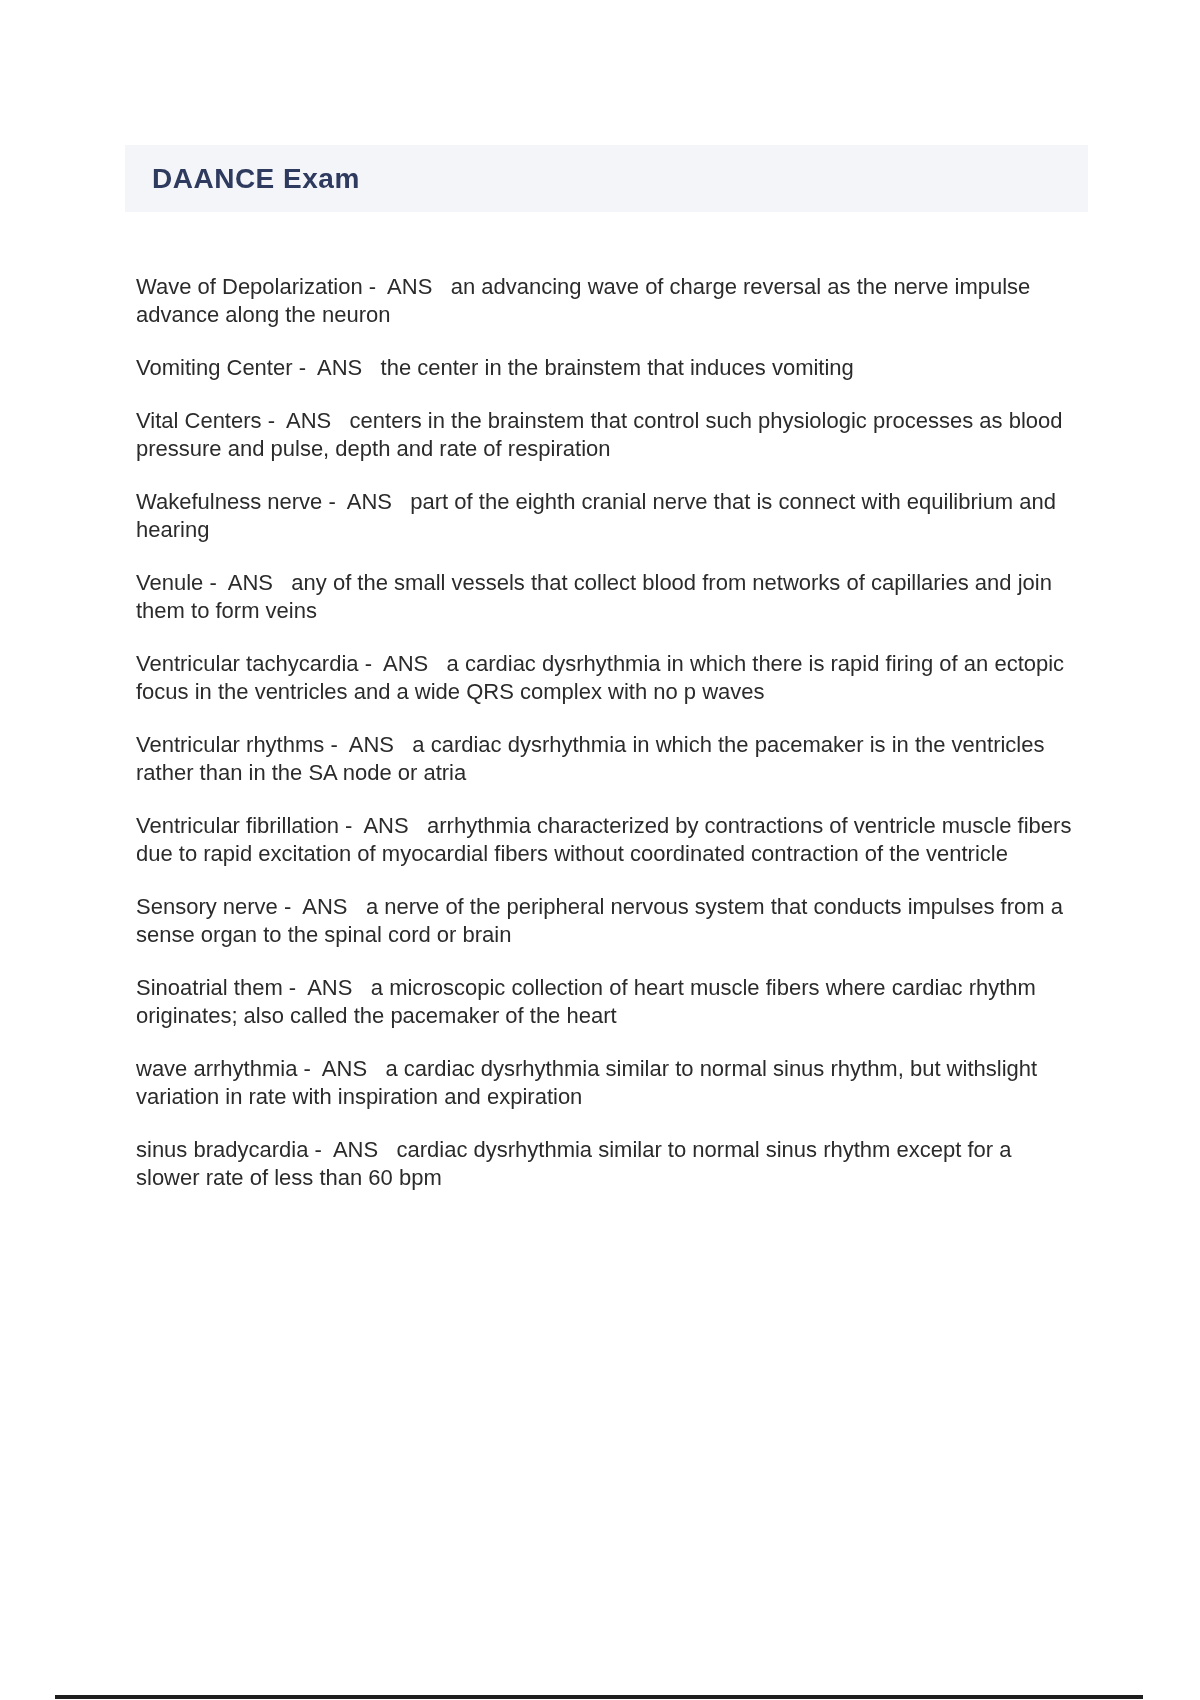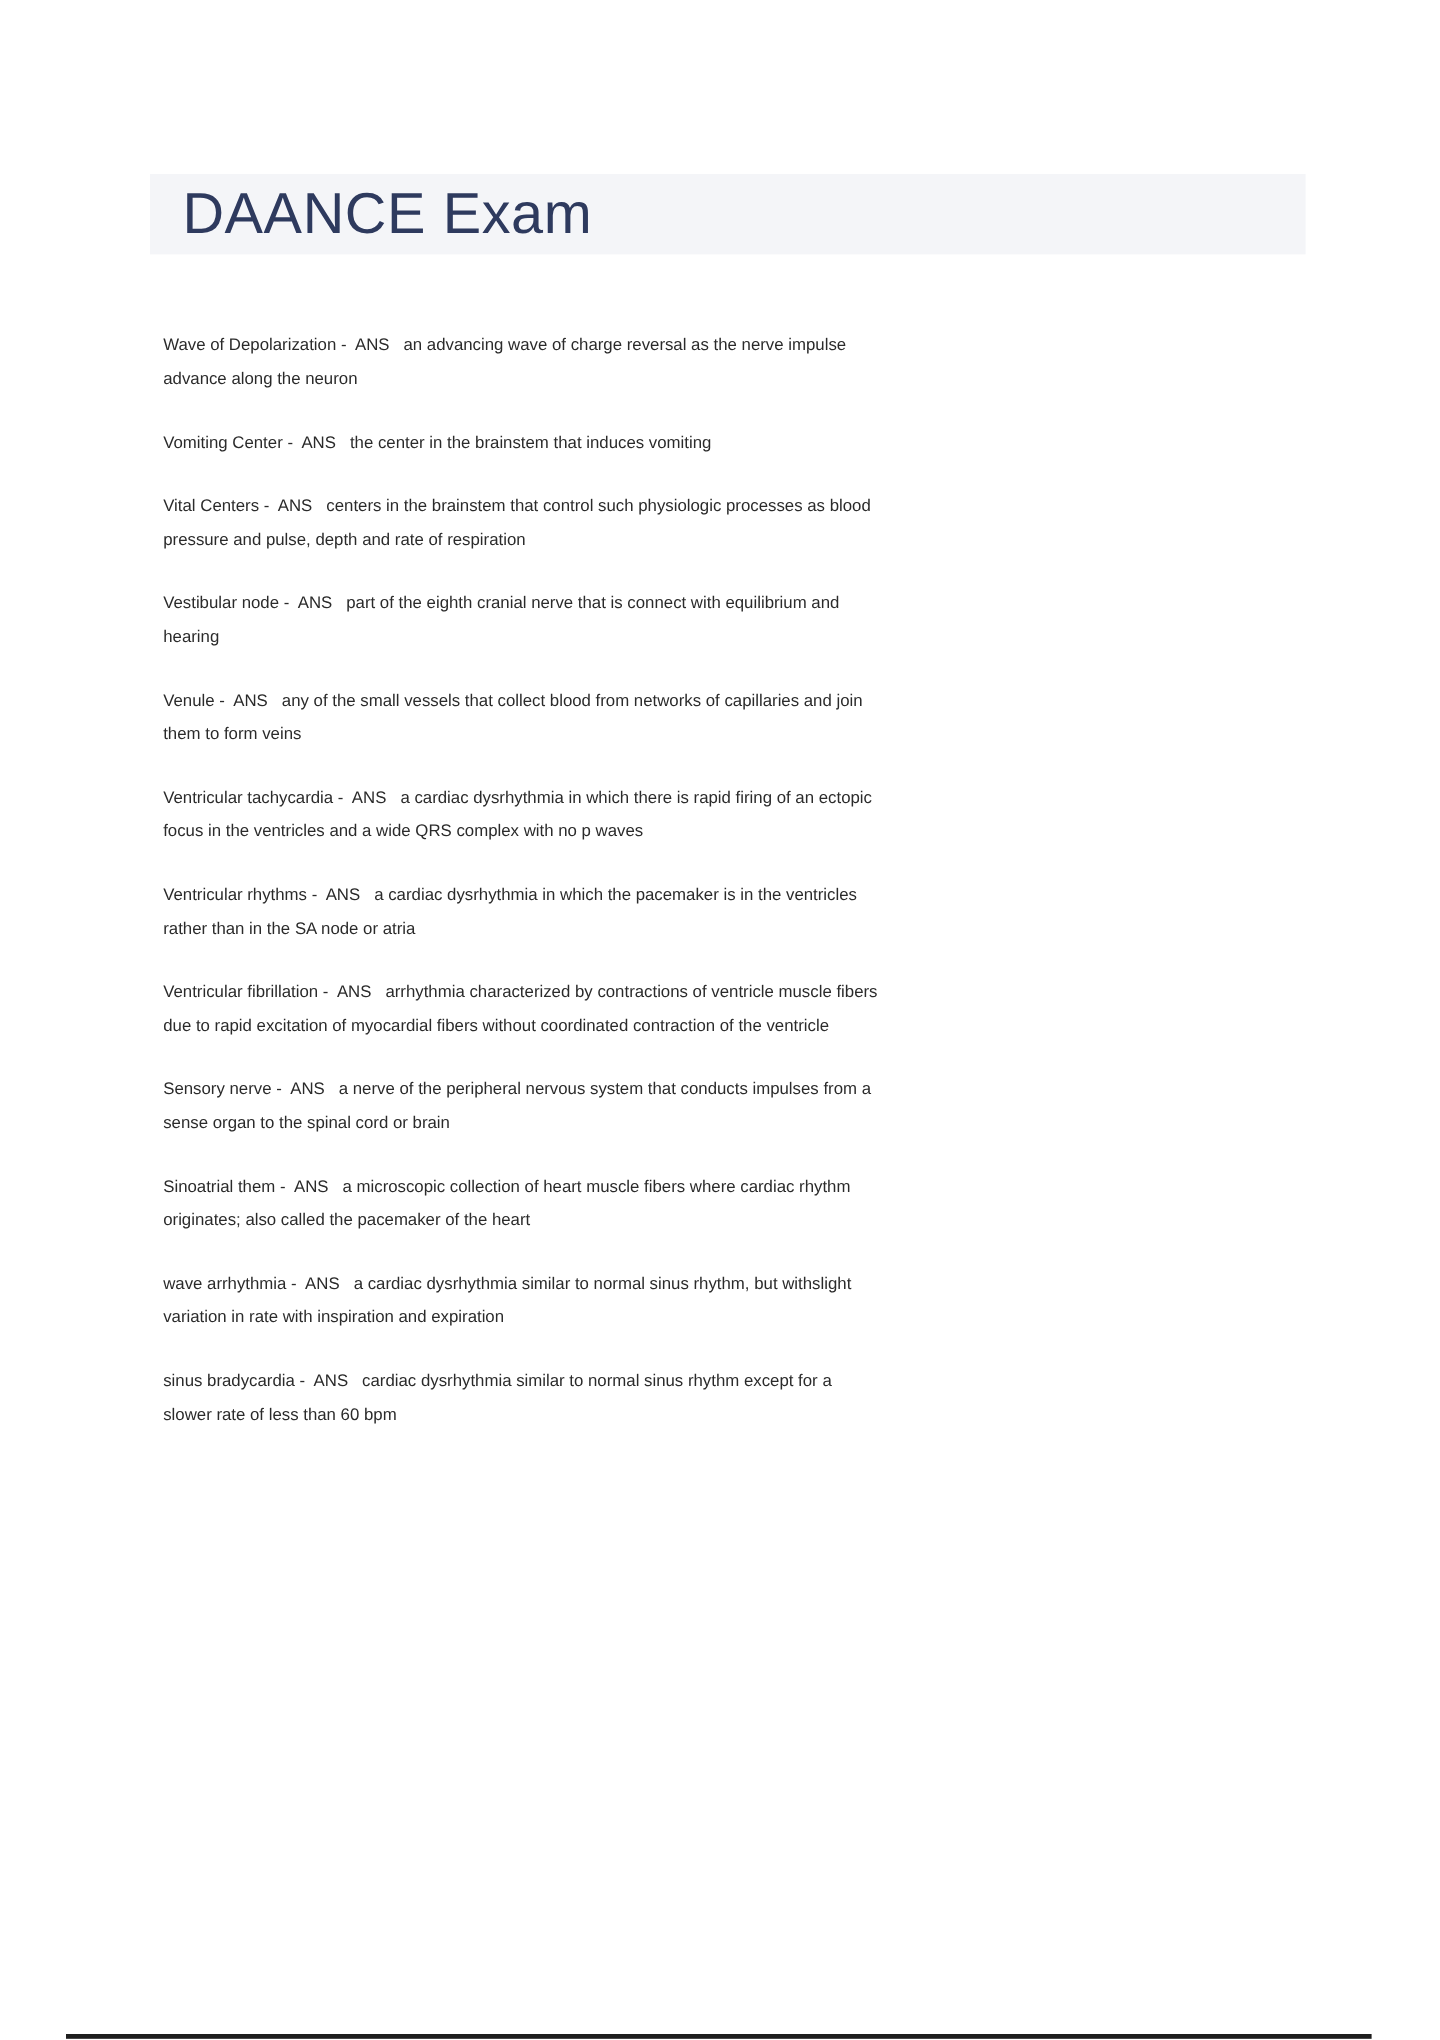--- a/index.html
+++ b/index.html
@@ -27,32 +27,32 @@
     top: 145px;
     width: 963px;
     height: 67px;
     background: var(--band);
     display: flex;
     align-items: center;
   }
   .page-title {
     margin: 0;
     padding-left: 27px;
-    font-size: 48px;
+    font-size: 28px;
     line-height: 44px;
-    font-weight: normal;
+    font-weight: bold;
     color: var(--title);
     letter-spacing: 0.5px;
   }
   .definitions {
     position: absolute;
     left: 136px;
     top: 273px;
     width: 980px;
-    font-size: 14px;
+    font-size: 22px;
     line-height: 28px;
     color: var(--text);
   }
   .definitions p {
     margin: 0 0 25px 0;
     white-space: pre-wrap;
   }
   .page-break-line {
     position: absolute;
     left: 55px;
@@ -70,21 +70,21 @@
   <div class="title-band">
     <h1 class="page-title">DAANCE Exam</h1>
   </div>
 
   <div class="definitions">
     <p><span>Wave of Depolarization</span><span> -  ANS   </span><span>an advancing wave of charge reversal as the nerve impulse
 advance along the neuron</span></p>
     <p><span>Vomiting Center</span><span> -  ANS   </span><span>the center in the brainstem that induces vomiting</span></p>
     <p><span>Vital Centers</span><span> -  ANS   </span><span>centers in the brainstem that control such physiologic processes as blood
 pressure and pulse, depth and rate of respiration</span></p>
-    <p><span>Vestibular node</span><span> -  ANS   </span><span>part of the eighth cranial nerve that is connect with equilibrium and
+    <p><span>Wakefulness nerve</span><span> -  ANS   </span><span>part of the eighth cranial nerve that is connect with equilibrium and
 hearing</span></p>
     <p><span>Venule</span><span> -  ANS   </span><span>any of the small vessels that collect blood from networks of capillaries and join
 them to form veins</span></p>
     <p><span>Ventricular tachycardia</span><span> -  ANS   </span><span>a cardiac dysrhythmia in which there is rapid firing of an ectopic
 focus in the ventricles and a wide QRS complex with no p waves</span></p>
     <p><span>Ventricular rhythms</span><span> -  ANS   </span><span>a cardiac dysrhythmia in which the pacemaker is in the ventricles
 rather than in the SA node or atria</span></p>
     <p><span>Ventricular fibrillation</span><span> -  ANS   </span><span>arrhythmia characterized by contractions of ventricle muscle fibers
 due to rapid excitation of myocardial fibers without coordinated contraction of the ventricle</span></p>
     <p><span>Sensory nerve</span><span> -  ANS   </span><span>a nerve of the peripheral nervous system that conducts impulses from a

